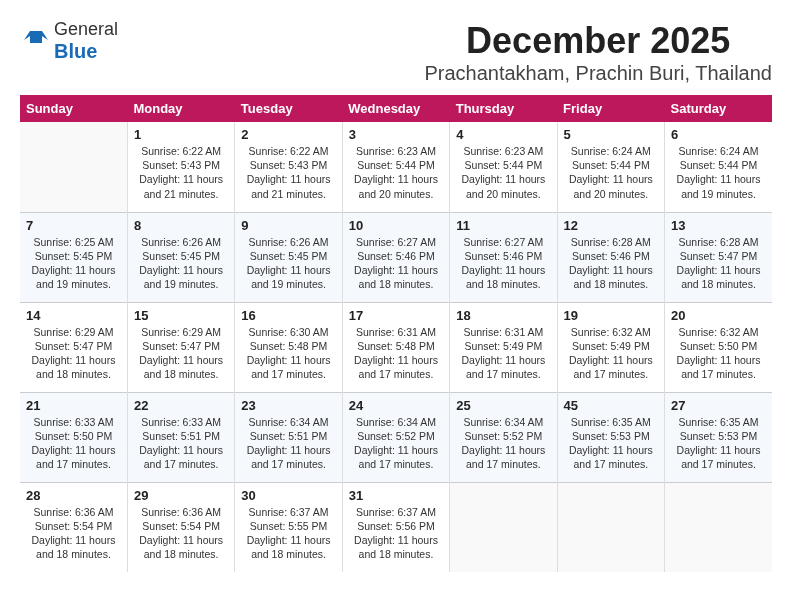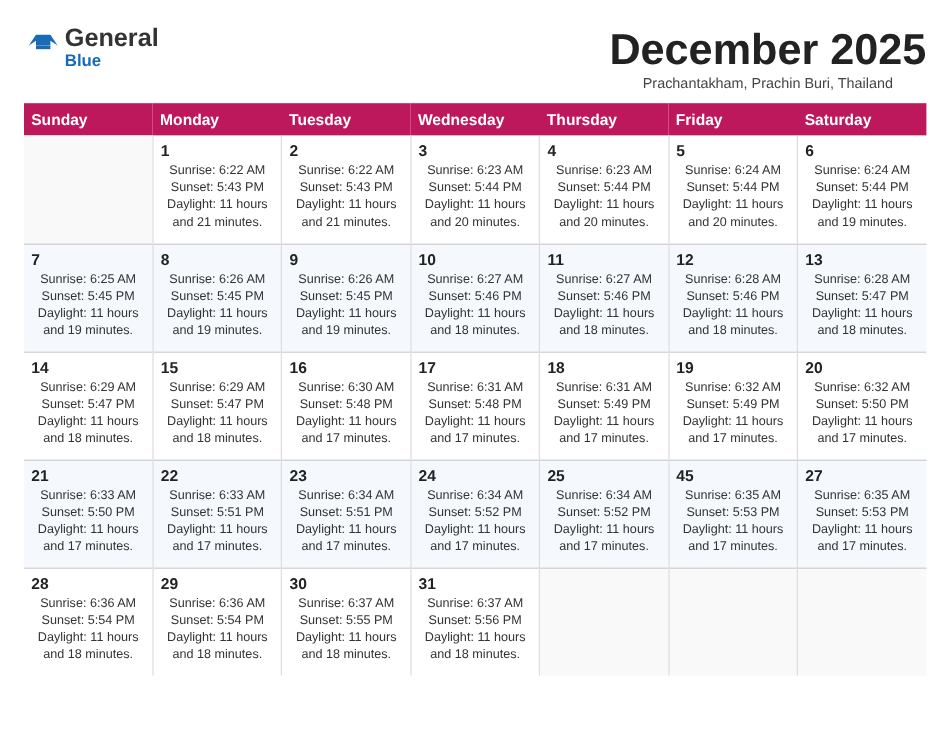--- a/index.html
+++ b/index.html
@@ -19,44 +19,44 @@
     .logo {
       display: flex;
       align-items: center;
     }
     .logo-text {
       display: flex;
       flex-direction: column;
       line-height: 1.1;
     }
     .logo-general {
-      font-size: 21px;
-      font-weight: bold;
+      font-size: 18px;
+      font-weight: normal;
       color: #333;
     }
     .logo-blue {
-      font-size: 14px;
+      font-size: 20px;
       font-weight: bold;
       color: #1a6bb5;
     }
     .logo-icon {
       width: 30px;
       height: 30px;
       margin-right: 4px;
     }
     .title-block {
       text-align: center;
     }
     .month-title {
       font-size: 36px;
       font-weight: bold;
       color: #222;
     }
     .location-title {
-      font-size: 12px;
+      font-size: 20px;
       color: #444;
     }
     table {
       width: 100%;
       border-collapse: collapse;
       font-size: 11px;
     }
     thead tr th {
       background-color: #be185d;
       color: #fff;

